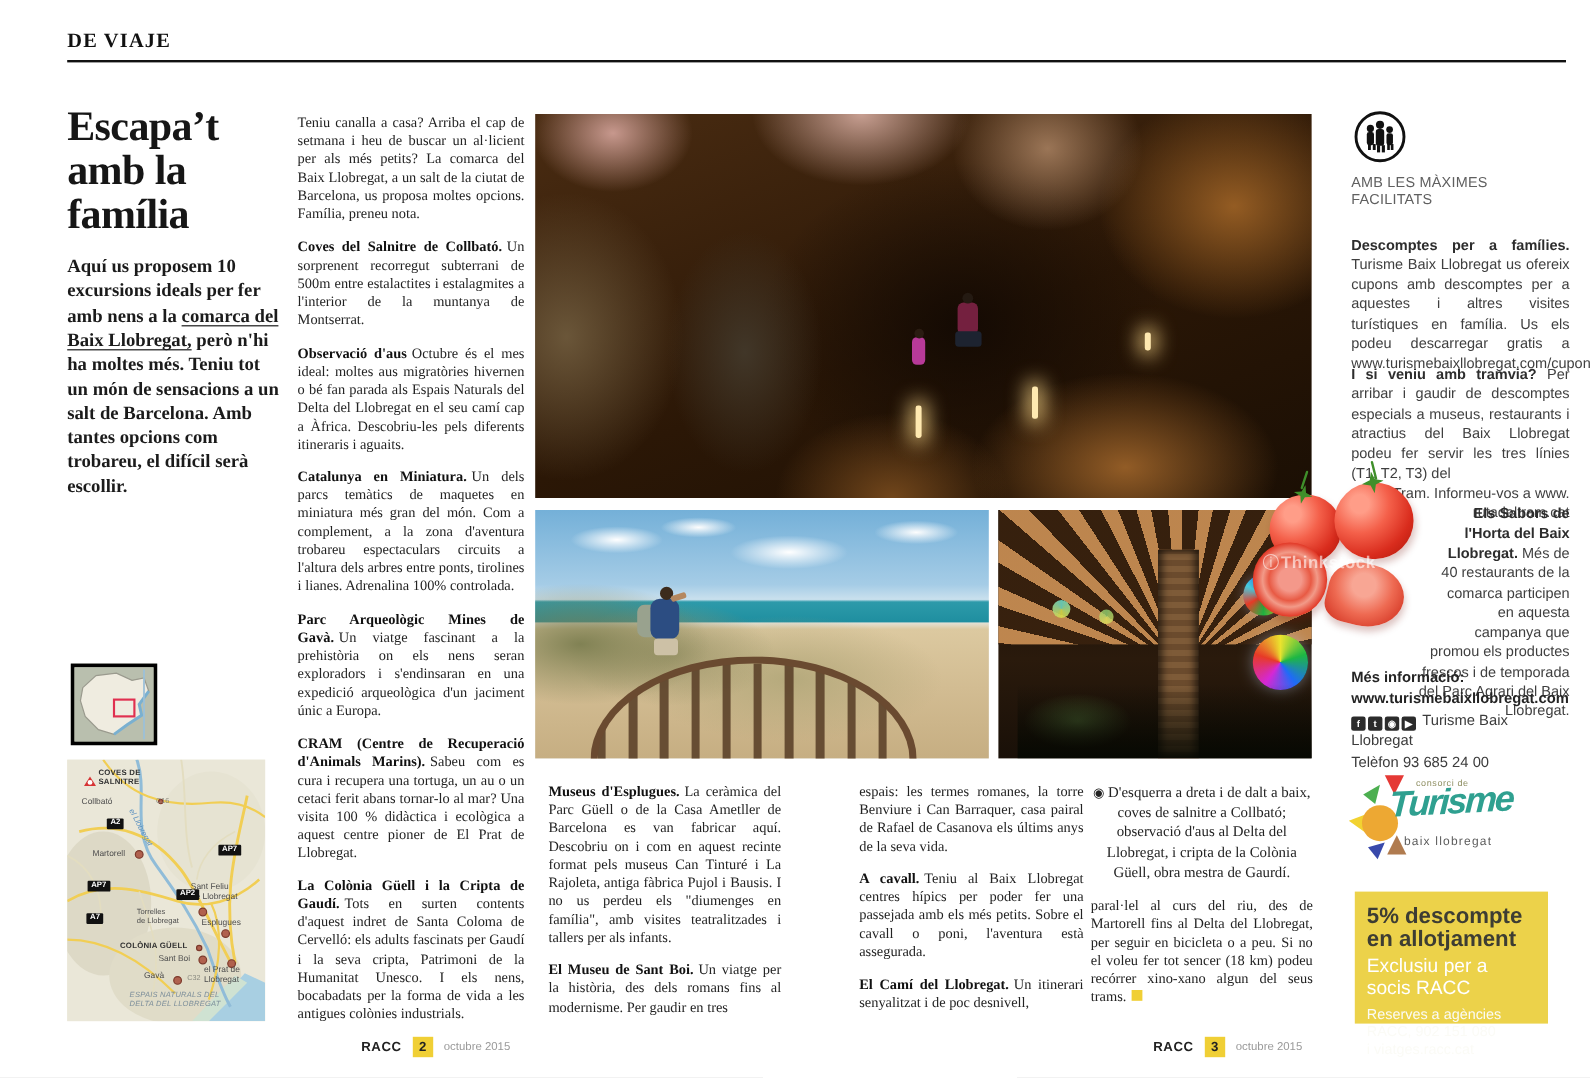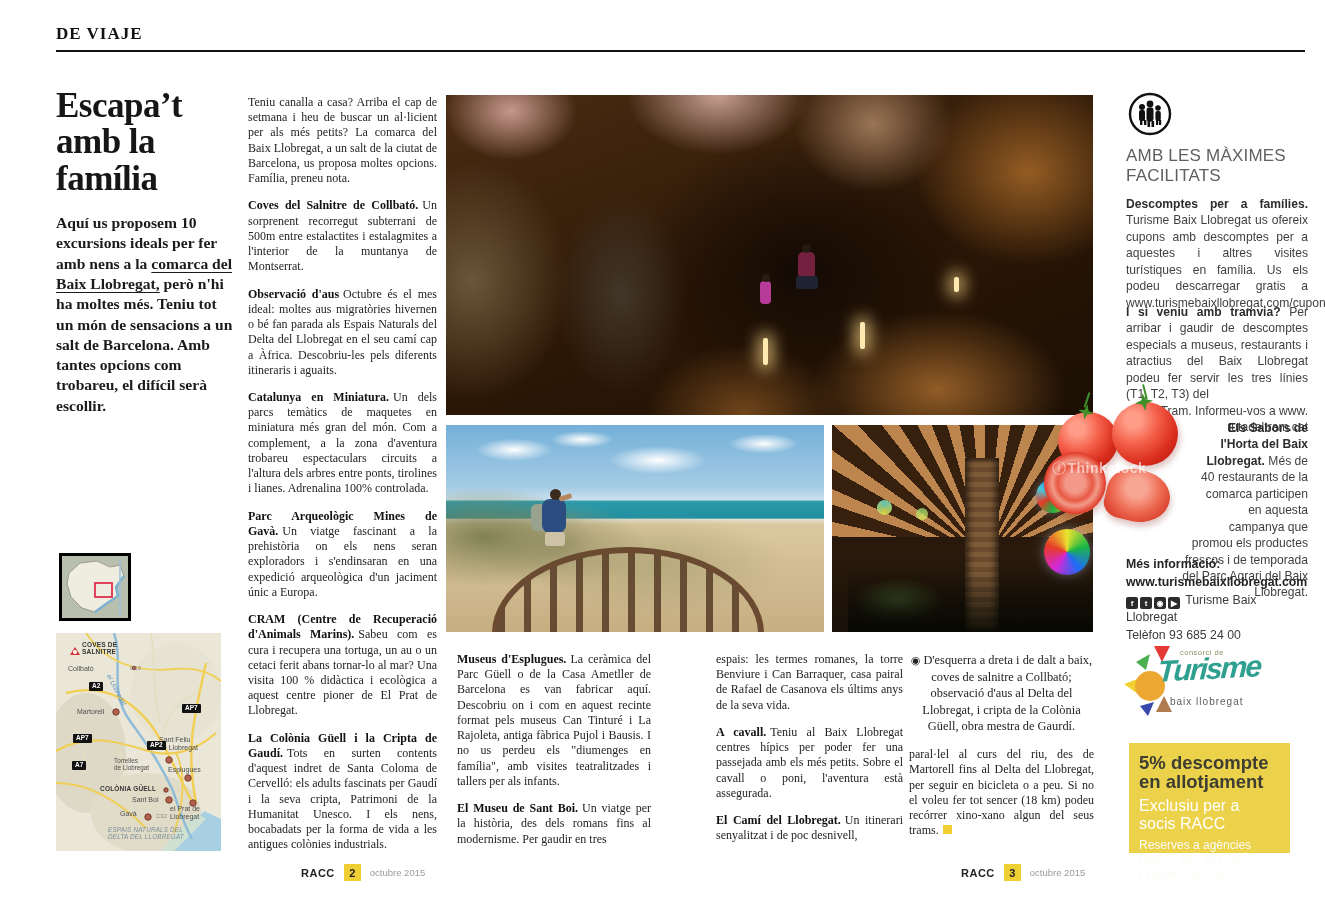--- a/index.html
+++ b/index.html
@@ -126,21 +126,21 @@
   .marea{font-size:6.3px;font-style:italic;color:#7c8e9a;letter-spacing:.2px;}
   .mbadge{position:absolute;background:#111;color:#fff;font-size:6.5px;font-weight:bold;
     padding:1px 3px;border-radius:1px;line-height:1;}
   .tri-marker{position:absolute;width:0;height:0;border-left:5px solid transparent;border-right:5px solid transparent;
     border-bottom:8px solid #d63434;}
   .tri-marker::after{content:"";position:absolute;left:-2px;top:3px;width:4px;height:4px;background:#fff;border-radius:50%;}
 
   
   .sans{font-family:"Liberation Sans",sans-serif;}
   .famicon{left:1112px;top:92px;width:44px;height:44px;}
-  .sb-heading{left:1110px;top:146px;width:182px;font-size:17px;line-height:1.16;color:#606060;letter-spacing:.2px;}
+  .sb-heading{left:1110px;top:146px;width:182px;font-size:12px;line-height:1.16;color:#606060;letter-spacing:.2px;}
   .sb-block{width:182px;font-size:12.1px;line-height:1.36;color:#3f3f3f;text-align:justify;}
   .sb-block strong{color:#2d2d2d;}
   .sb1{left:1110px;top:196px;}
   .sb2{left:1110px;top:304px;}
   .sb-tail{text-align:right;}
   .sb-sabors{left:1110px;top:420px;text-align:right;}
   .tomato-spacer{float:left;width:86px;height:146px;shape-outside:ellipse(72px 90px at 0% 42%);}
   .sb-info{left:1110px;top:556px;width:182px;font-size:12.3px;line-height:1.45;color:#3c3c3c;}
   .sb-info .b{font-weight:bold;color:#242424;}
   .sicon{display:inline-flex;align-items:center;justify-content:center;width:12px;height:12px;

